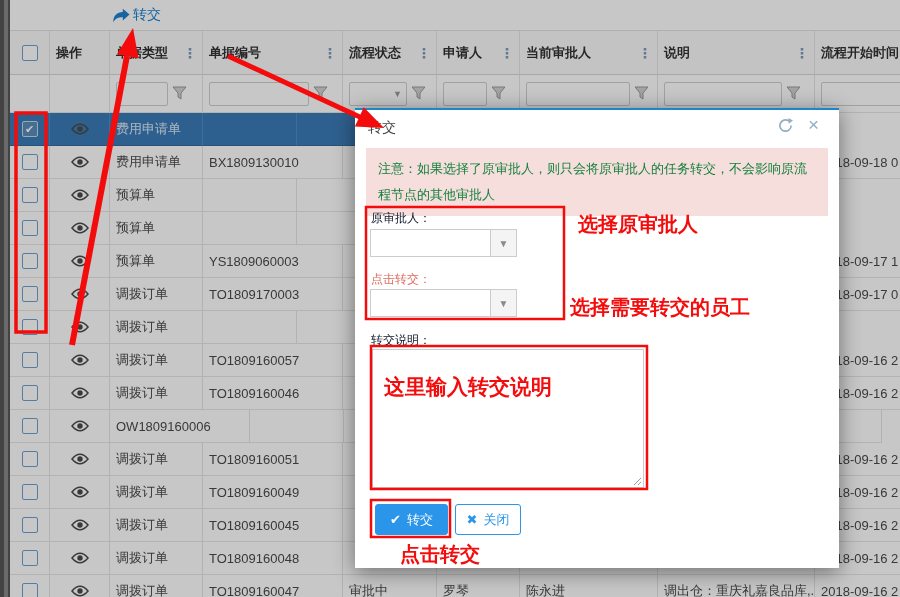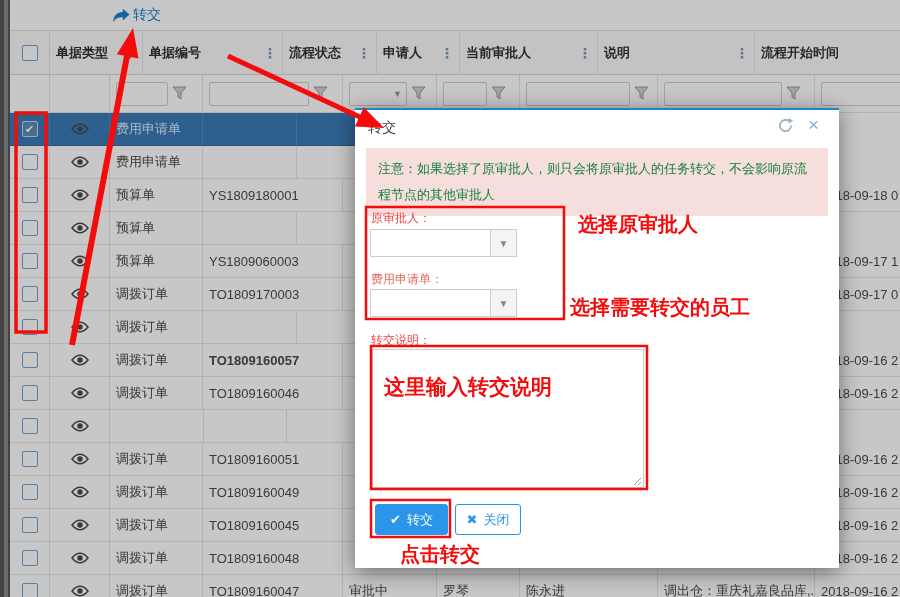--- a/index.html
+++ b/index.html
@@ -42,21 +42,21 @@
   .overlay { position:absolute; left:0; top:0; width:900px; height:597px; background:rgba(0,0,0,0.22); z-index:10; }
 
   
   .modal { position:absolute; left:355px; top:108px; width:484px; height:460px; background:#fff;
            border-top:2px solid #1c86c8; box-shadow:0 4px 20px rgba(0,0,0,0.45); z-index:20; }
   .modal-title { position:absolute; left:13px; top:9px; font-size:14px; color:#444; }
   .m-refresh { position:absolute; right:46px; top:8px; cursor:pointer; }
   .m-close { position:absolute; right:20px; top:4px; font-size:19px; color:#93afc4; cursor:pointer; line-height:22px; }
   .m-notice { position:absolute; left:11px; right:11px; top:38px; background:#f6dedd; color:#15803d;
               font-size:13px; line-height:26px; padding:8px 12px; }
-  .m-label { position:absolute; font-size:12px; color:#ef4444; }
+  .m-label { position:absolute; font-size:12px; color:#0f172a; }
   .m-label.req { color:#e0695c; }
   .m-select { position:absolute; width:147px; height:28px; border:1px solid #ccc; background:#fff; cursor:pointer; }
   .m-select .seg { position:absolute; right:0; top:0; width:26px; height:100%; background:#f4f4f4;
                    border-left:1px solid #ccc; display:flex; align-items:center; justify-content:center;
                    font-size:10px; color:#8a8a8a; }
   .m-textarea { position:absolute; left:17px; top:239px; width:272px; height:139px; border:1px solid #ccc; background:#fff; }
   .m-textarea svg { position:absolute; right:1px; bottom:1px; }
   .btn { position:absolute; top:394px; height:31px; border-radius:3px; font-size:13px; display:flex;
          align-items:center; justify-content:center; gap:6px; cursor:pointer; }
   .btn-confirm { left:20px; width:73px; background:#2b95e9; color:#fff; border:1px solid #2b95e9; }
@@ -80,20 +80,23 @@
         <path d="M12 4 L12 0.5 L19.5 7 L12 13.5 L12 10 C6.5 10 3.5 11.5 1.5 15.5 C1 8 6 4 12 4 Z" fill="#1d80cf"></path>
       </svg>
       <span>转交</span>
     </div>
   </div>
   <div class="tbl" id="tbl">
       <div class="trow thead">
         <div class="tc" style="width: 40px;">
           <div class="checkbox"></div>
         </div>
+        <div class="tc" style="width: 60px;">
+          <span>操作</span>
+        </div>
         <div class="tc" style="width: 93px;">
           <span>单据类型</span>
           <span class="dots">⋮</span>
         </div>
         <div class="tc" style="width: 140px;">
           <span>单据编号</span>
           <span class="dots">⋮</span>
         </div>
         <div class="tc" style="width: 94px;">
           <span>流程状态</span>
@@ -197,40 +200,40 @@
         </div>
         <div class="tc" style="width: 60px;">
           <span class="eye">
             <svg width="18" height="12" viewBox="0 0 18 12">
               <path d="M1 6 Q9 -3.5 17 6 Q9 15.5 1 6 Z" fill="none" stroke="#4a4a4a" stroke-width="1.5"></path>
               <circle cx="9" cy="6" r="2.7" fill="#4a4a4a"></circle>
             </svg>
           </span>
         </div>
         <div class="tc" style="width: 93px;">费用申请单</div>
+        <div class="tc" style="width: 140px;">BX1809130010</div>
         <div class="tc" style="width: 94px;"></div>
         <div class="tc" style="width: 83px;"></div>
         <div class="tc" style="width: 138px;"></div>
         <div class="tc" style="width: 157px;"></div>
         <div class="tc" style="width: 160px;">2018-09-18 0</div>
       </div>
       <div class="trow">
         <div class="tc" style="width: 40px;">
           <div class="checkbox"></div>
         </div>
         <div class="tc" style="width: 60px;">
           <span class="eye">
             <svg width="18" height="12" viewBox="0 0 18 12">
               <path d="M1 6 Q9 -3.5 17 6 Q9 15.5 1 6 Z" fill="none" stroke="#4a4a4a" stroke-width="1.5"></path>
               <circle cx="9" cy="6" r="2.7" fill="#4a4a4a"></circle>
             </svg>
           </span>
         </div>
         <div class="tc" style="width: 93px;">预算单</div>
-        <div class="tc" style="width: 140px;">YS1809180001</div>
         <div class="tc" style="width: 94px;"></div>
         <div class="tc" style="width: 83px;"></div>
         <div class="tc" style="width: 138px;"></div>
         <div class="tc" style="width: 157px;"></div>
         <div class="tc" style="width: 160px;">2018-09-18 0</div>
       </div>
       <div class="trow">
         <div class="tc" style="width: 40px;">
           <div class="checkbox"></div>
         </div>
@@ -314,21 +317,21 @@
         </div>
         <div class="tc" style="width: 60px;">
           <span class="eye">
             <svg width="18" height="12" viewBox="0 0 18 12">
               <path d="M1 6 Q9 -3.5 17 6 Q9 15.5 1 6 Z" fill="none" stroke="#4a4a4a" stroke-width="1.5"></path>
               <circle cx="9" cy="6" r="2.7" fill="#4a4a4a"></circle>
             </svg>
           </span>
         </div>
         <div class="tc" style="width: 93px;">调拨订单</div>
-        <div class="tc" style="width: 140px; font-weight: bold;">TO1809160057</div>
+        <div class="tc" style="width: 140px;">TO1809160057</div>
         <div class="tc" style="width: 94px;"></div>
         <div class="tc" style="width: 83px;"></div>
         <div class="tc" style="width: 138px;"></div>
         <div class="tc" style="width: 157px;"></div>
         <div class="tc" style="width: 160px;">2018-09-16 2</div>
       </div>
       <div class="trow">
         <div class="tc" style="width: 40px;">
           <div class="checkbox"></div>
         </div>
@@ -353,20 +356,21 @@
           <div class="checkbox"></div>
         </div>
         <div class="tc" style="width: 60px;">
           <span class="eye">
             <svg width="18" height="12" viewBox="0 0 18 12">
               <path d="M1 6 Q9 -3.5 17 6 Q9 15.5 1 6 Z" fill="none" stroke="#4a4a4a" stroke-width="1.5"></path>
               <circle cx="9" cy="6" r="2.7" fill="#4a4a4a"></circle>
             </svg>
           </span>
         </div>
+        <div class="tc" style="width: 140px;">OW1809160006</div>
         <div class="tc" style="width: 94px;"></div>
         <div class="tc" style="width: 83px;"></div>
         <div class="tc" style="width: 138px;"></div>
         <div class="tc" style="width: 157px;"></div>
         <div class="tc" style="width: 160px;">2018-09-16 2</div>
       </div>
       <div class="trow">
         <div class="tc" style="width: 40px;">
           <div class="checkbox"></div>
         </div>
@@ -480,21 +484,21 @@
     </svg>
   </div>
   <div class="m-close">×</div>
   <div class="m-notice">注意：如果选择了原审批人，则只会将原审批人的任务转交，不会影响原流程节点的其他审批人</div>
 
   <div class="m-label" style="left:16px; top:100px;">原审批人：</div>
   <div class="m-select" style="left:15px; top:119px;">
     <span class="seg">▼</span>
   </div>
 
-  <div class="m-label req" style="left:16px; top:161px;">费用申请单：</div>
+  <div class="m-label req" style="left:16px; top:161px;">点击转交：</div>
   <div class="m-select" style="left:15px; top:179px;">
     <span class="seg">▼</span>
   </div>
 
   <div class="m-label" style="left:16px; top:222px;">转交说明：</div>
   <div class="m-textarea">
     <svg width="10" height="10" viewBox="0 0 10 10">
       <path d="M9 2 L2 9 M9 6 L6 9" stroke="#9a9a9a" stroke-width="1" fill="none"></path>
     </svg>
   </div>

